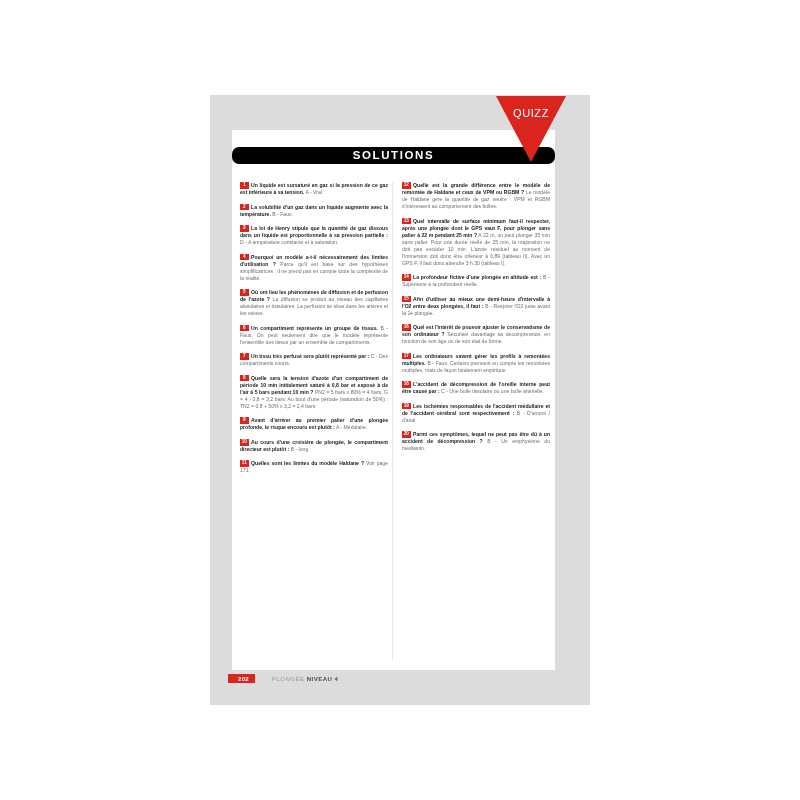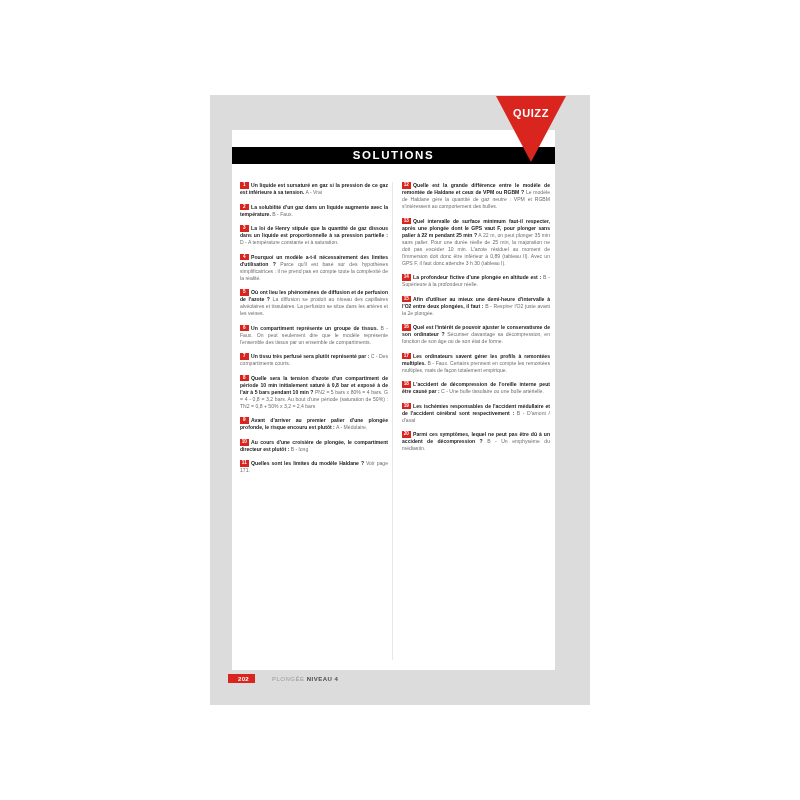--- a/index.html
+++ b/index.html
@@ -52,34 +52,35 @@
     border-top: 66px solid #d9251d;
   }
   .quizz-label {
     position: absolute;
     left: 0;
     top: 11px;
     width: 70px;
     text-align: center;
     color: #ffffff;
     font-size: 11px;
-    font-weight: bold;
+    font-weight: normal;
     letter-spacing: 0.6px;
     font-family: "Liberation Sans", sans-serif;
   }
 
   
   .solutions-bar {
     position: absolute;
     left: 232px;
     top: 147px;
     width: 323px;
     height: 17px;
     background: #000000;
     z-index: 4;
+    border-radius: 7px;
   }
   .solutions-title {
     color: #ffffff;
     font-size: 11.5px;
     font-weight: bold;
     letter-spacing: 1.6px;
     text-align: center;
     line-height: 17px;
     font-family: "Liberation Sans", sans-serif;
   }

